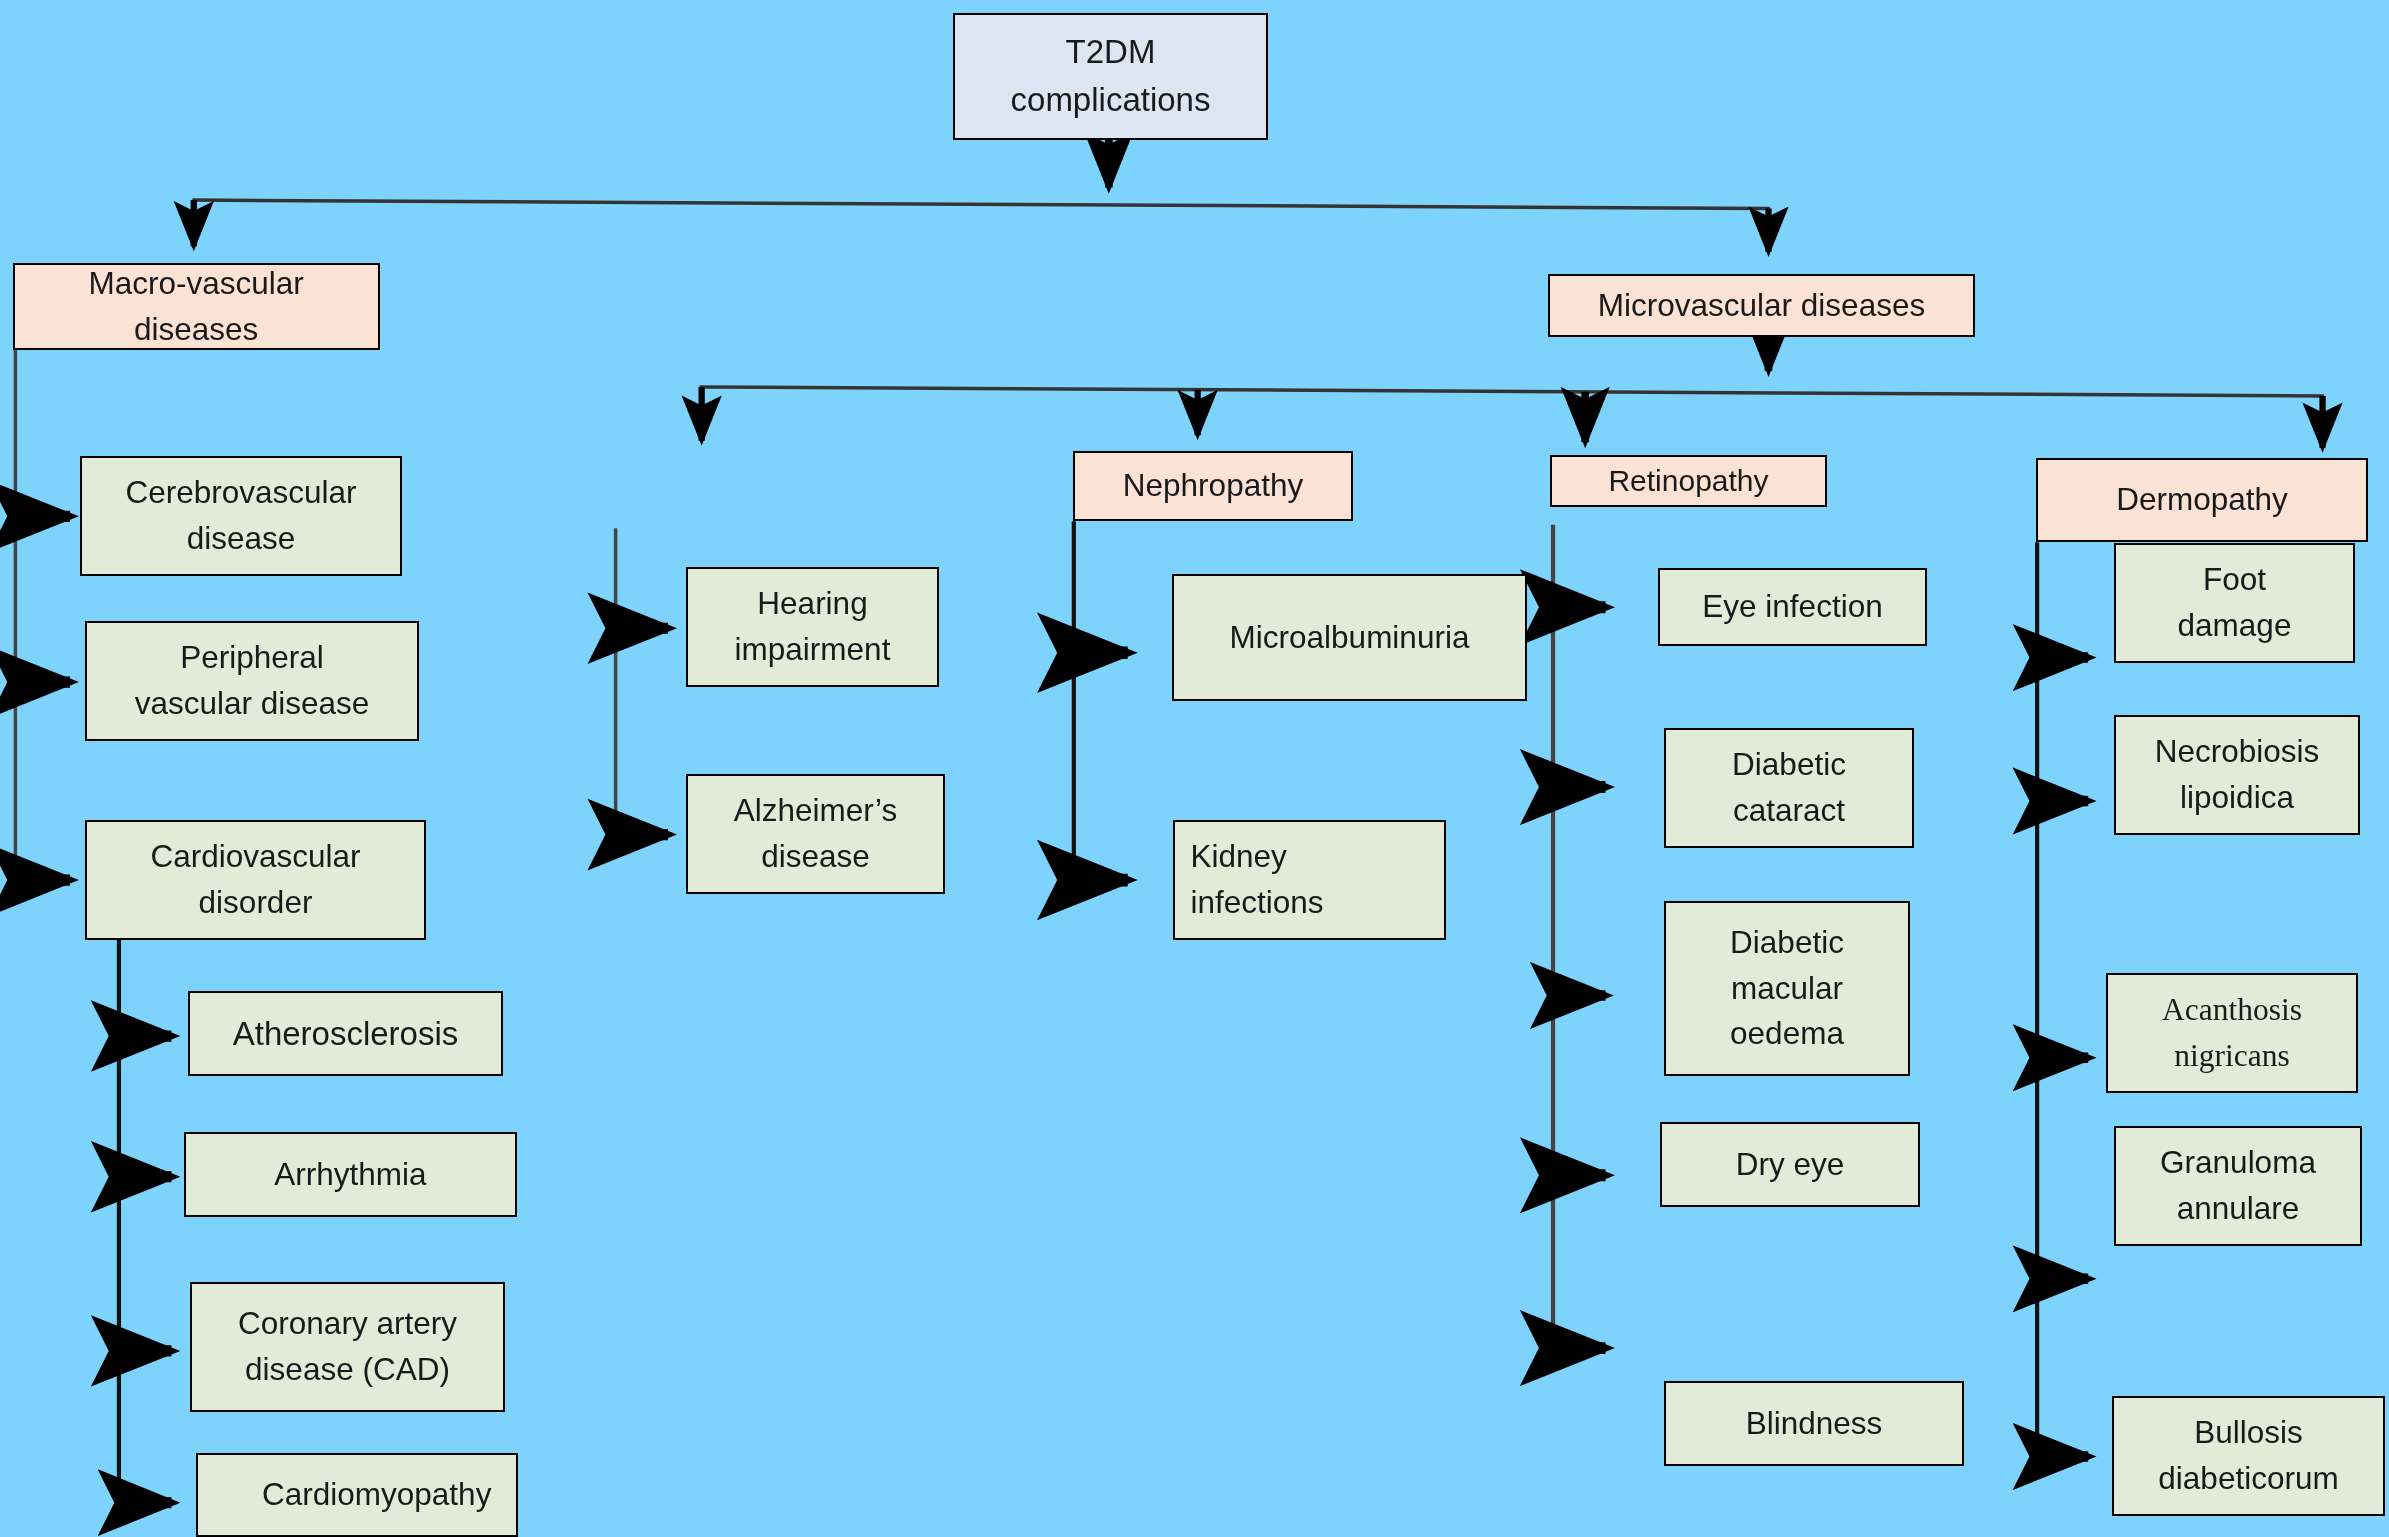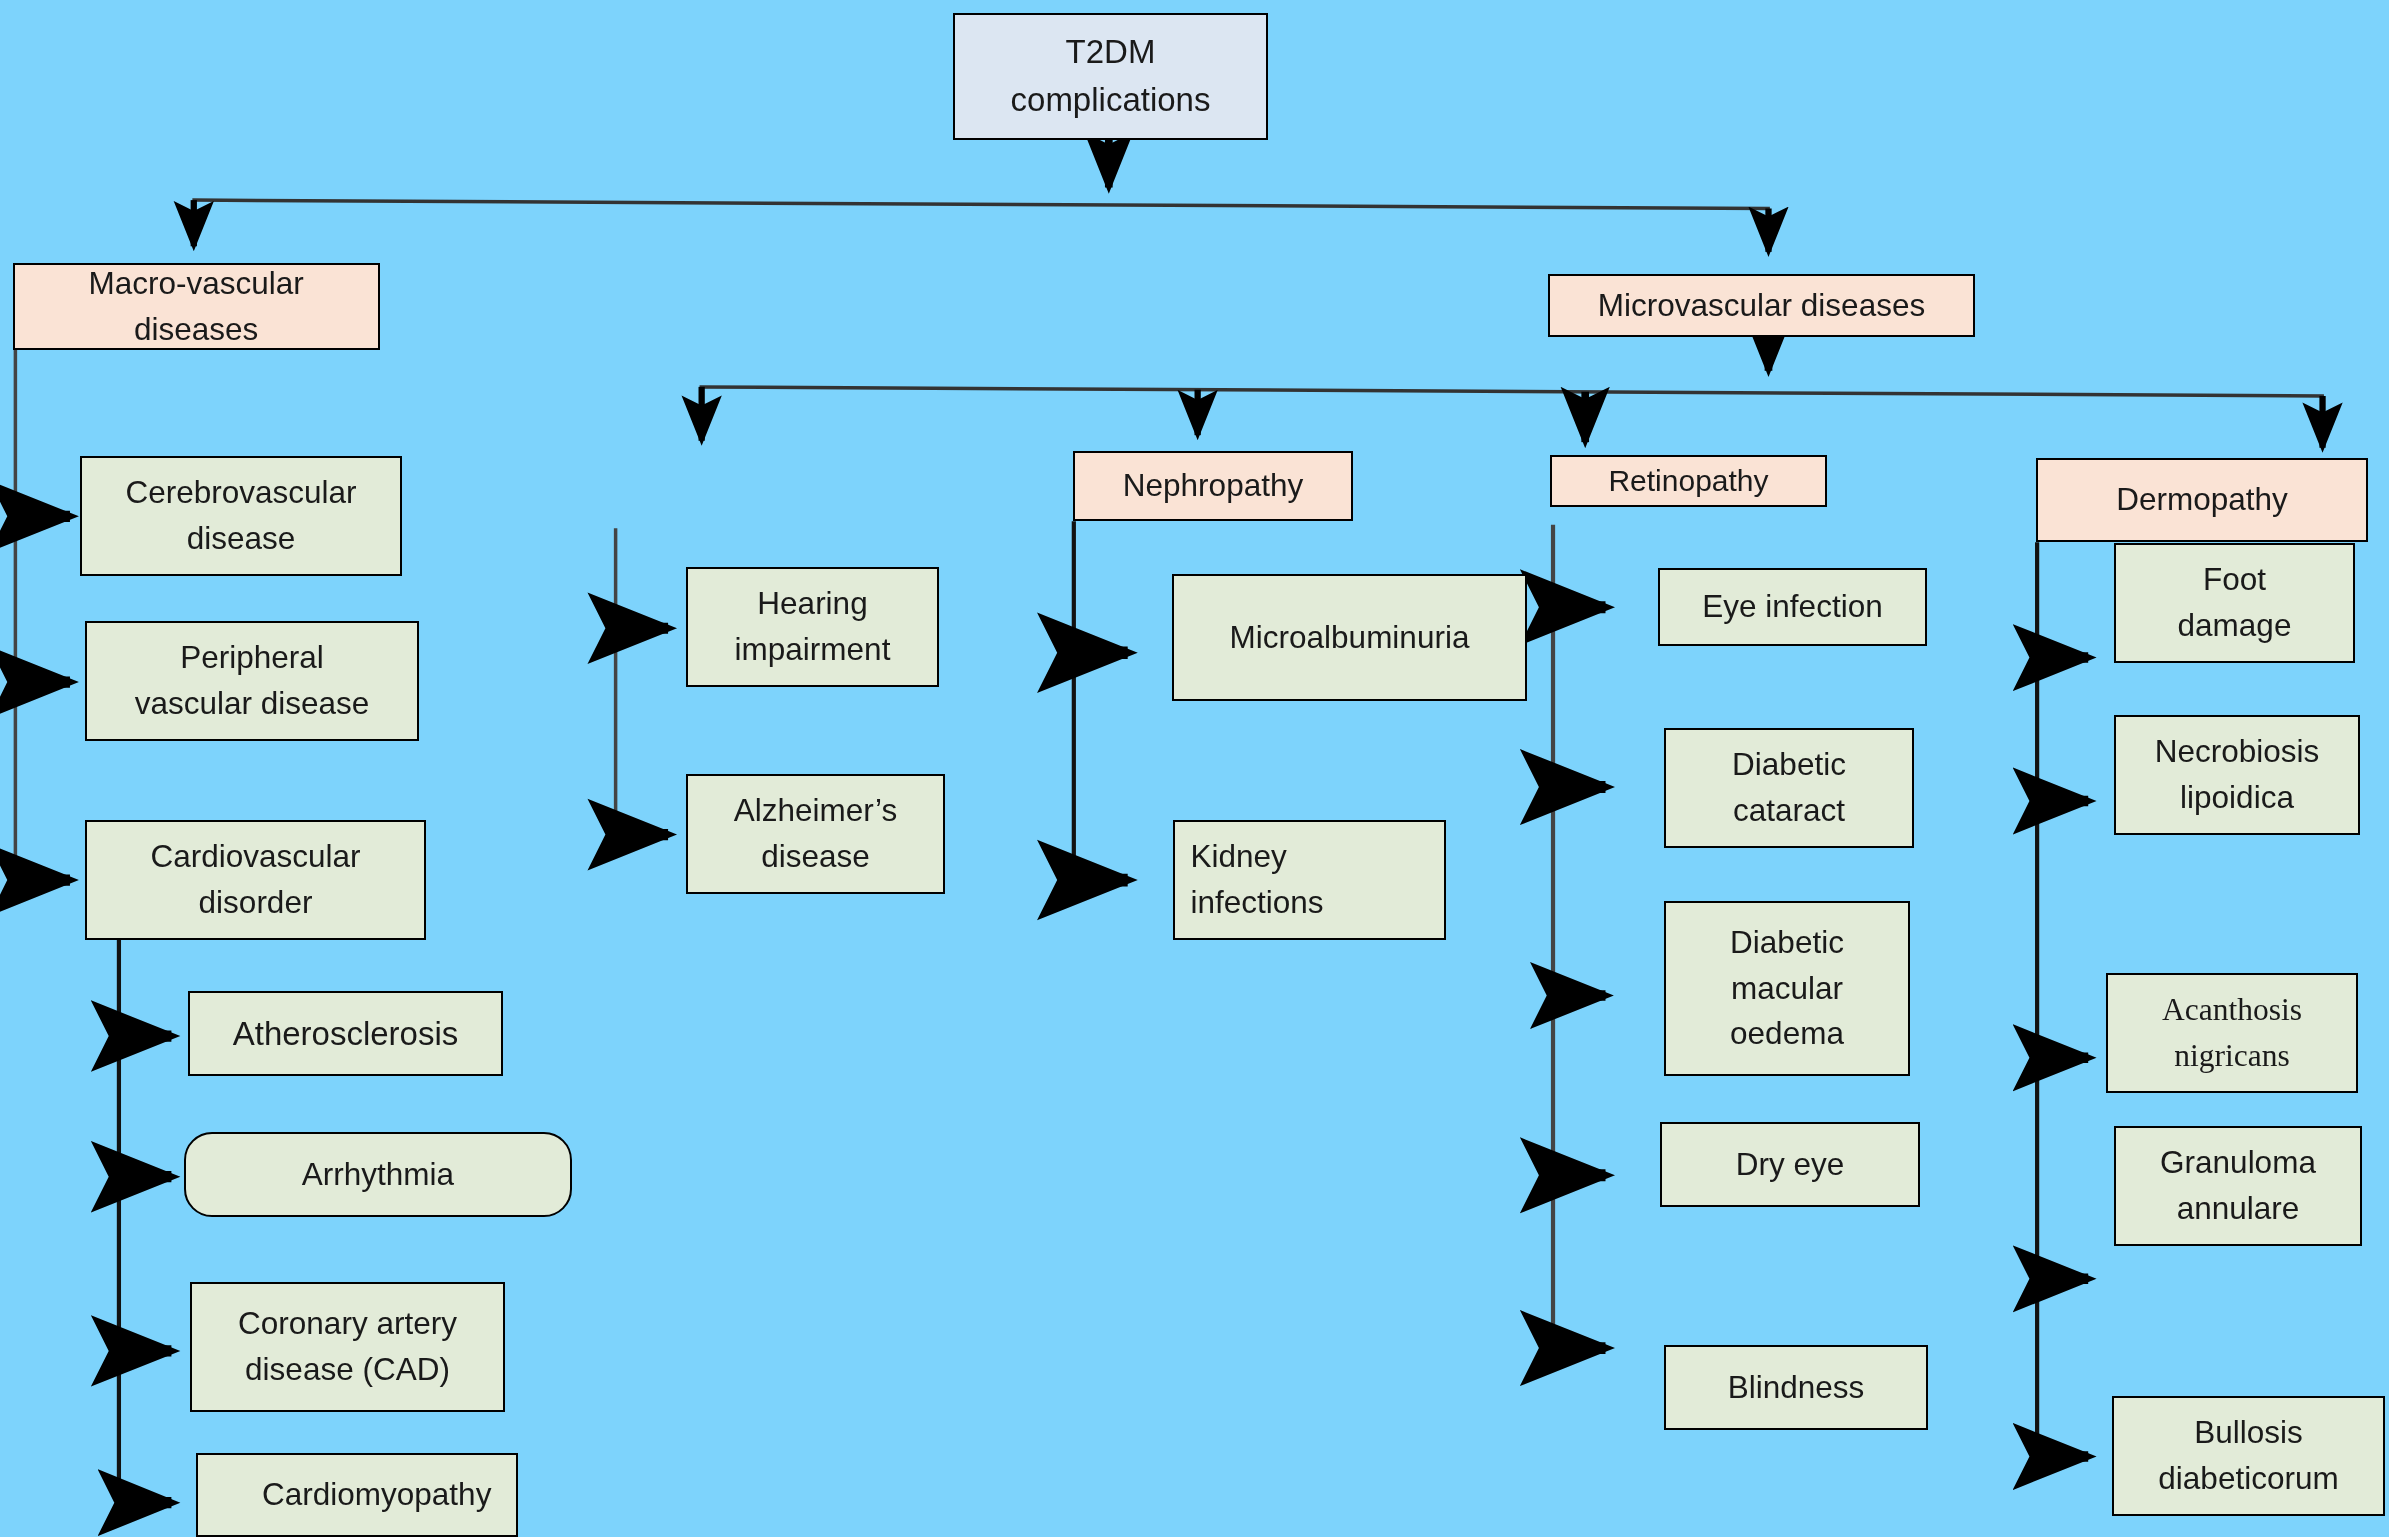--- a/index.html
+++ b/index.html
@@ -118,21 +118,21 @@
 
   <div class="node leaf" style="left:85px;top:820px;width:341px;height:120px;font-size:31.5px;">
     <span>Cardiovascular
 disorder</span>
   </div>
 
   <div class="node leaf" style="left:188px;top:991px;width:315px;height:85px;font-size:33px;">
     <span>Atherosclerosis</span>
   </div>
 
-  <div class="node leaf" style="left:184px;top:1132px;width:388px;height:85px;font-size:31.5px;border-radius:28px;">
+  <div class="node leaf" style="left:184px;top:1132px;width:333px;height:85px;font-size:31.5px;">
     <span>Arrhythmia</span>
   </div>
 
   <div class="node leaf" style="left:190px;top:1282px;width:315px;height:130px;font-size:31.5px;">
     <span>Coronary artery
 disease (CAD)</span>
   </div>
 
   <div class="node leaf" style="left:196px;top:1453px;width:322px;height:84px;font-size:31.5px;padding-left:45px;">
     <span>Cardiomyopathy</span>
@@ -169,21 +169,21 @@
   <div class="node leaf" style="left:1664px;top:901px;width:246px;height:175px;font-size:31.5px;">
     <span>Diabetic
 macular
 oedema</span>
   </div>
 
   <div class="node leaf" style="left:1660px;top:1122px;width:260px;height:85px;font-size:31.5px;">
     <span>Dry eye</span>
   </div>
 
-  <div class="node leaf" style="left:1664px;top:1345px;width:264px;height:85px;font-size:31.5px;">
+  <div class="node leaf" style="left:1664px;top:1381px;width:300px;height:85px;font-size:31.5px;">
     <span>Blindness</span>
   </div>
 
   <div class="node leaf" style="left:2114px;top:543px;width:241px;height:120px;font-size:31.5px;">
     <span>Foot
 damage</span>
   </div>
 
   <div class="node leaf" style="left:2114px;top:715px;width:246px;height:120px;font-size:31.5px;">
     <span>Necrobiosis

